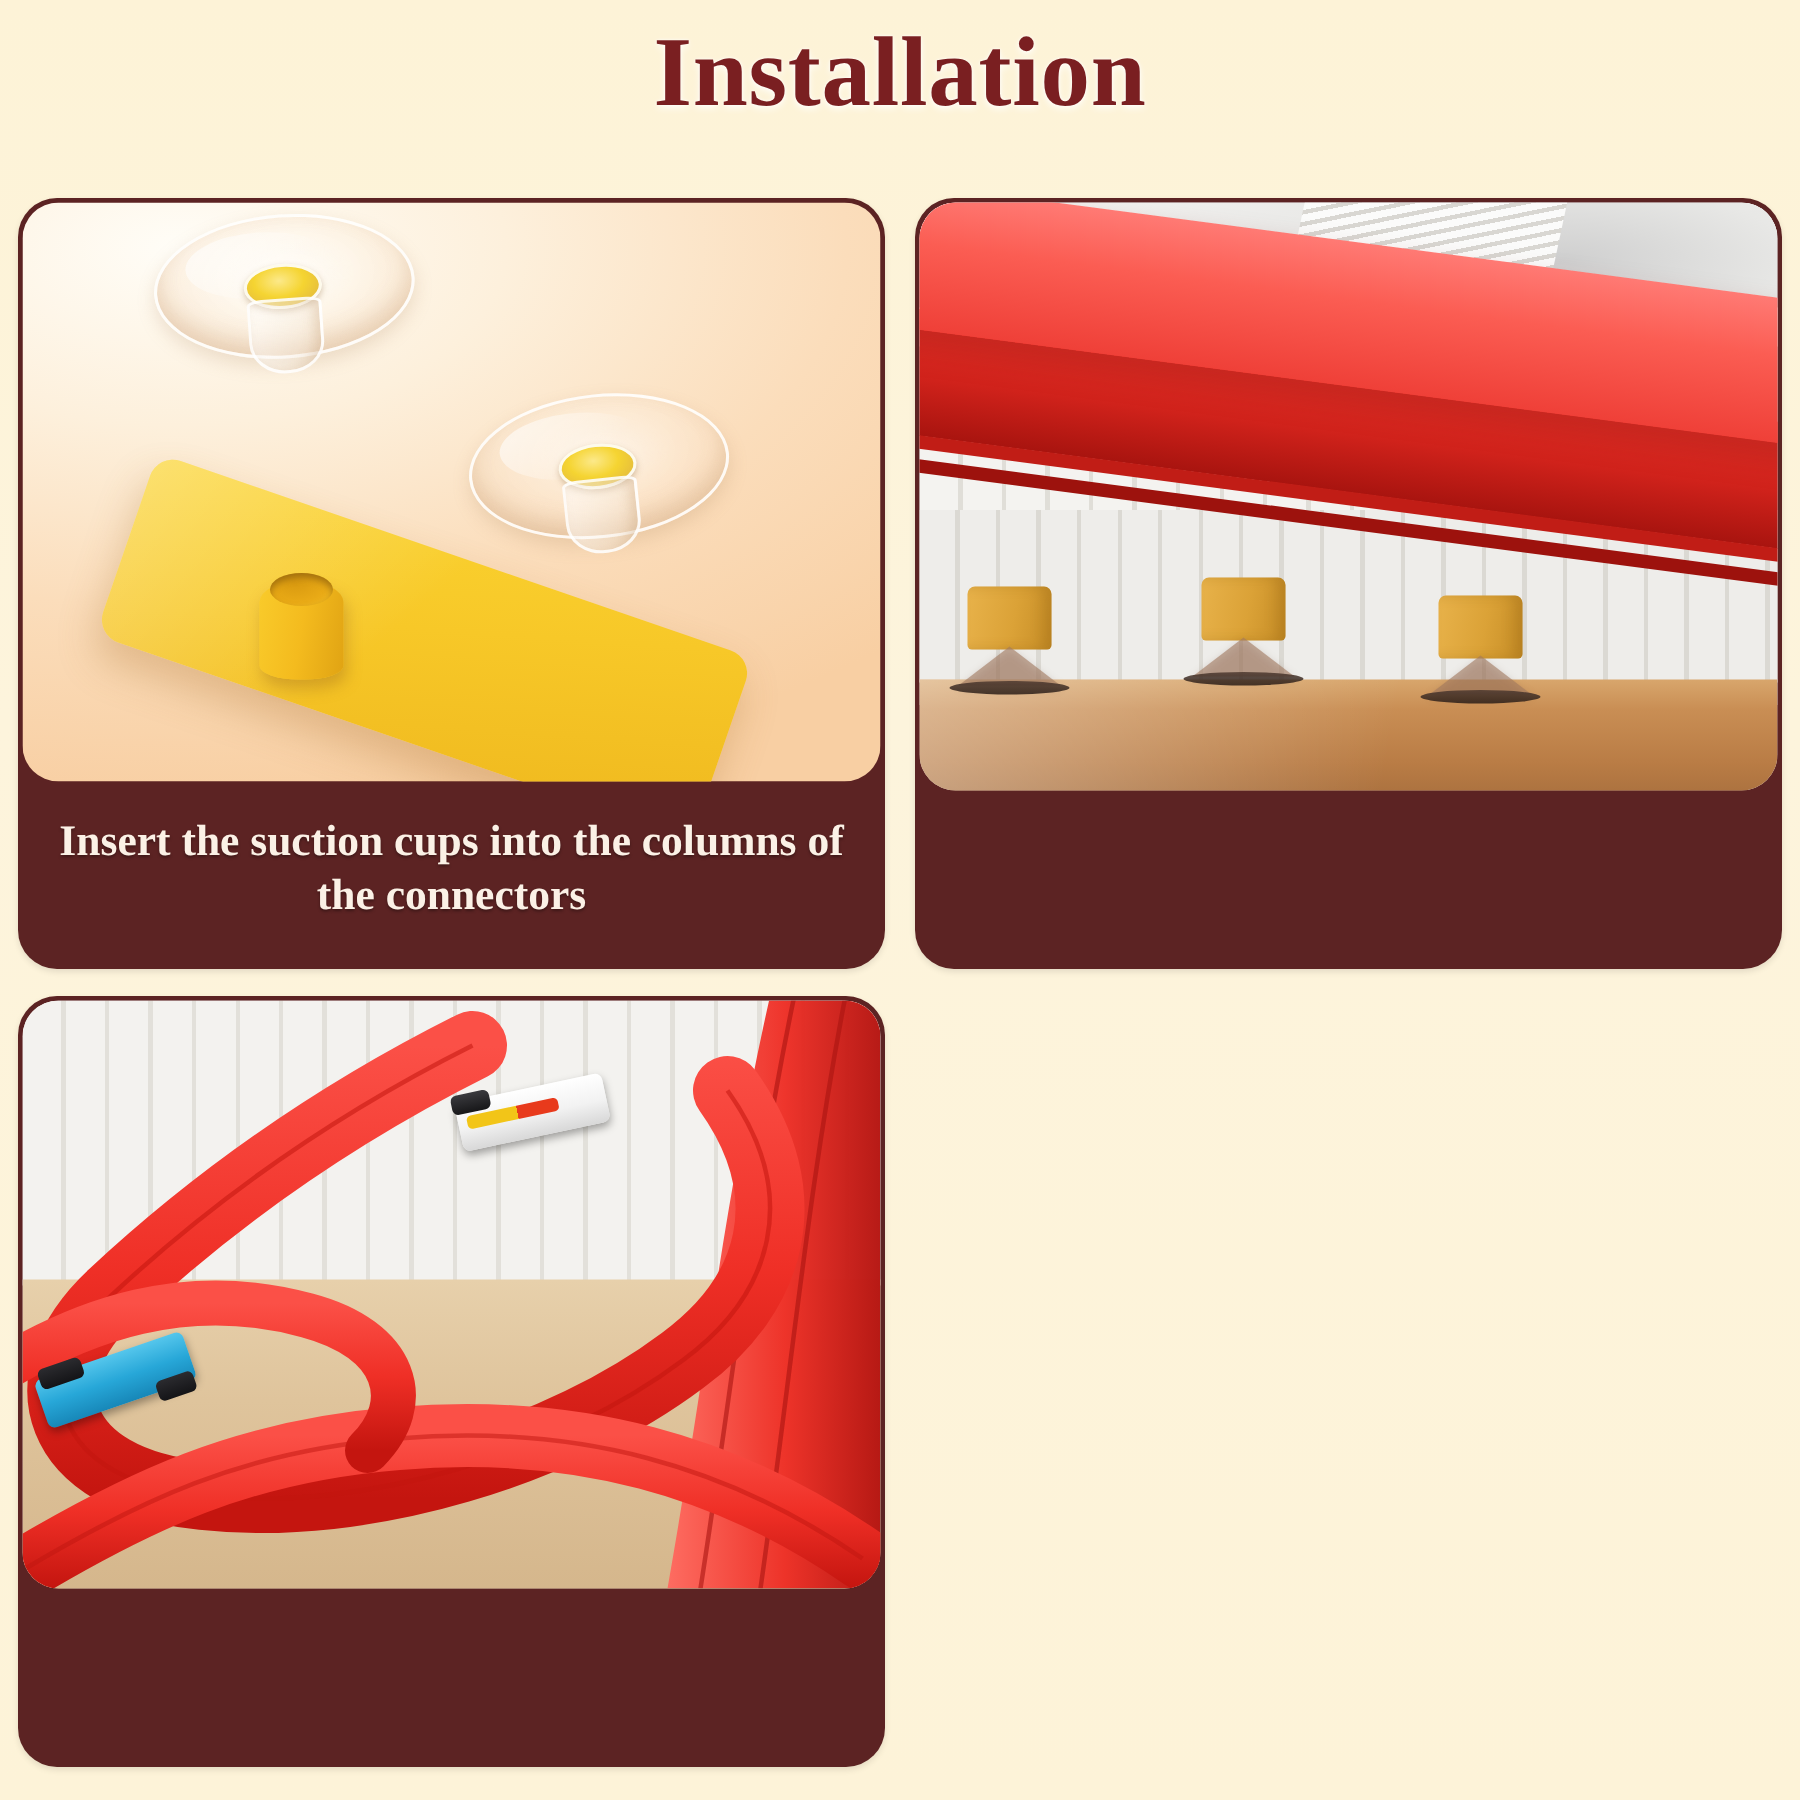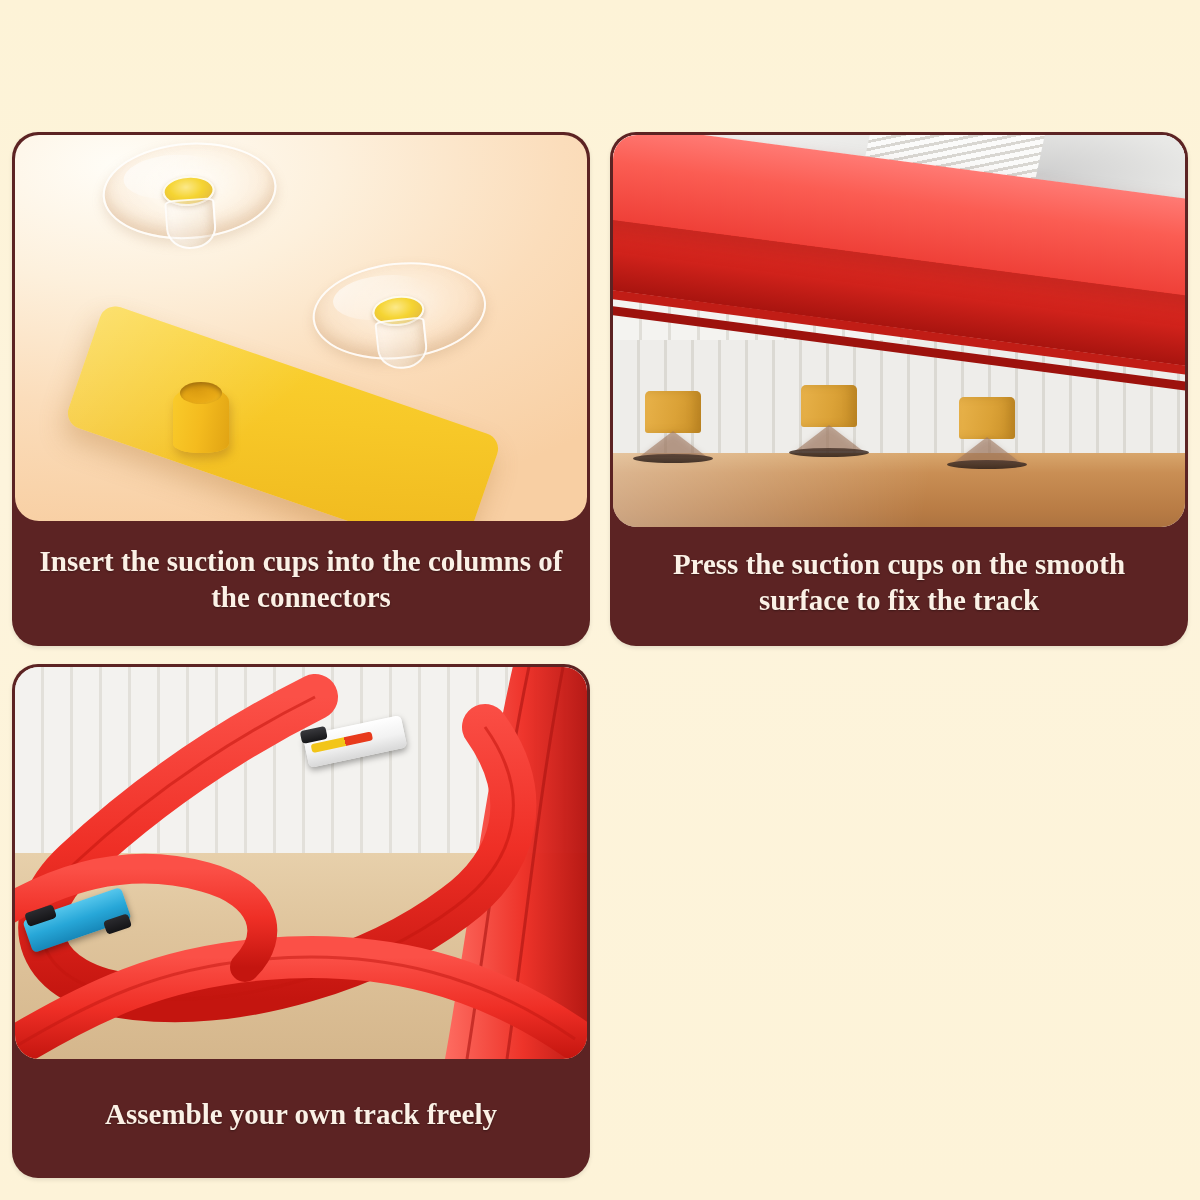--- a/index.html
+++ b/index.html
@@ -366,20 +366,21 @@
     content:""; position:absolute; left:-2px; top:-5px;
     width:26px; height:13px; border-radius:4px;
     background: linear-gradient(180deg,#3a3a3e,#171719);
   }
 </style>
 </head>
 <body>
 
 <div class="page">
 
+  <div class="title">Installation</div>
 
   <div class="grid">
 
     <div class="panel">
       <div class="photo">
         <div class="scene1">
           <div class="plate"></div>
           <div class="column" id="col-a">
             <div class="bore"></div>
           </div>
@@ -422,21 +423,20 @@
             <div class="cone"></div>
             <div class="disc"></div>
           </div>
           <div class="foot" id="foot-3">
             <div class="stub"></div>
             <div class="cone"></div>
             <div class="disc"></div>
           </div>
         </div>
       </div>
-      <div class="caption">Press the suction cups on the smooth surface to fix the track</div>
     </div>
 
     <div class="panel tall">
       <div class="photo">
         <div class="scene4">
           <div class="wall4"></div>
           <div class="floor4"></div>
 
           <svg class="svg4" width="572" height="392" viewBox="0 0 572 392">
             <defs>
@@ -464,17 +464,16 @@
             <path d="M-20 392 C 80 330 150 300 250 292 C 370 282 470 310 560 372" fill="none" stroke="url(#gRed)" stroke-width="42" stroke-linecap="round"></path>
             <path d="M-20 392 C 80 330 150 300 250 292 C 370 282 470 310 560 372" fill="none" stroke="#bf150f" stroke-width="3" opacity="0.5"></path>
 
             <path d="M-20 250 C 40 212 110 188 190 210 C 250 226 262 268 230 300" fill="none" stroke="url(#gRed)" stroke-width="30" stroke-linecap="round"></path>
           </svg>
 
           <div class="car" id="car-blue"></div>
           <div class="car" id="car-white"></div>
         </div>
       </div>
-      <div class="caption">Assemble your own track freely</div>
     </div>
 
   </div>
 </div>
 
 </body></html>

